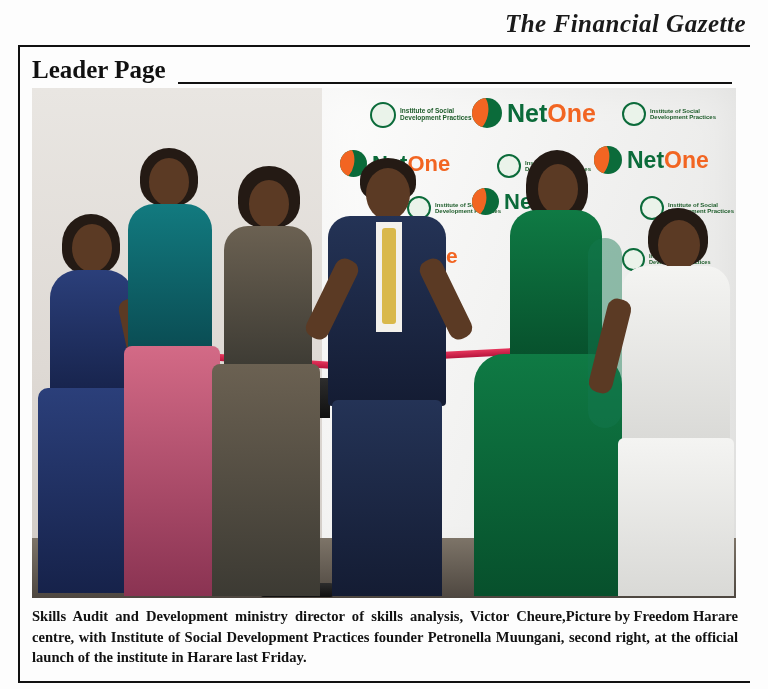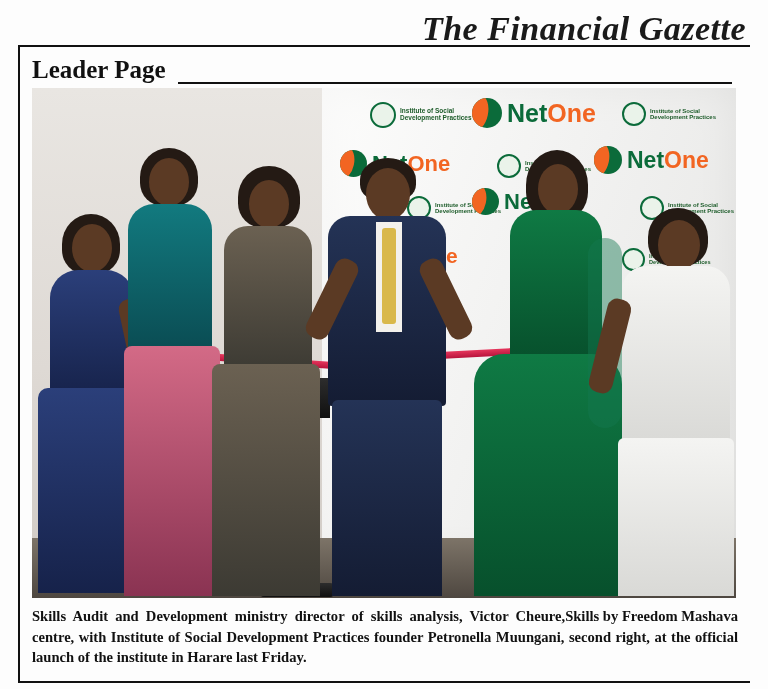--- a/index.html
+++ b/index.html
@@ -19,21 +19,21 @@
     width: 768px;
     height: 689px;
     background: #fdfdfd;
   }
   
   .masthead {
     position: absolute;
     top: 10px;
     right: 22px;
     font-family: "Liberation Serif", serif;
-    font-size: 34px;
+    font-size: 25px;
     font-weight: 700;
     letter-spacing: 0.5px;
     color: #1a1a1a;
     font-style: italic;
   }
   .rule-top {
     position: absolute;
     top: 45px;
     left: 18px;
     right: 18px;
@@ -383,17 +383,17 @@
         <div class="head" style="left:626px; top:132px; width:42px; height:50px;"></div>
         <div class="body coat-white" style="left:590px; top:178px; width:108px; height:180px; border-radius:24px 24px 4px 4px;"></div>
         <div class="body coat-white" style="left:586px; top:350px; width:116px; height:158px; border-radius:6px 6px 0 0;"></div>
         <div class="body" style="left:566px; top:210px; width:24px; height:96px; background:#5b3a24; border-radius:10px; transform:rotate(14deg);"></div>
       </div>
 
     </div>
   </div>
 
   <div class="caption">
-    <span class="credit">Skills by Freedom Mashava</span>
+    <span class="credit">Picture by Freedom Harare</span>
     <span>Skills Audit and Development ministry director of skills analysis, Victor Cheure, centre, with Institute of Social Development Practices founder Petronella Muungani, second right, at the official launch of the institute in Harare last Friday.</span>
   </div>
 
 </div>
 
 </body></html>

